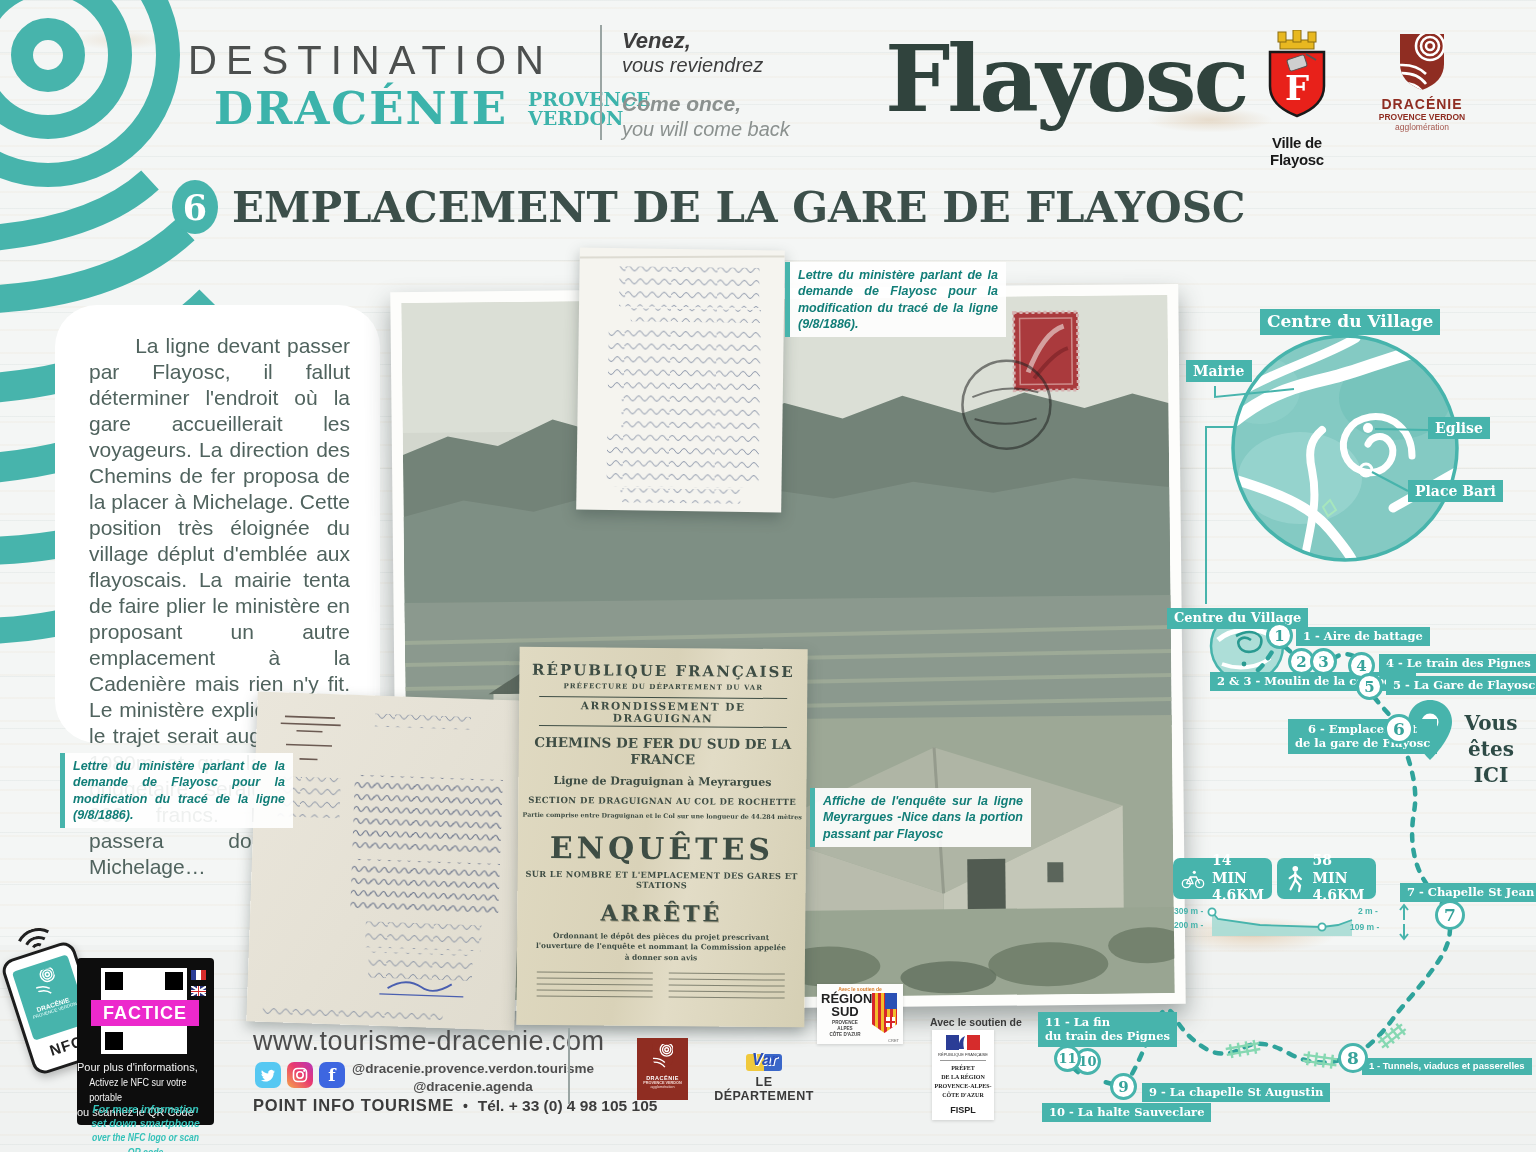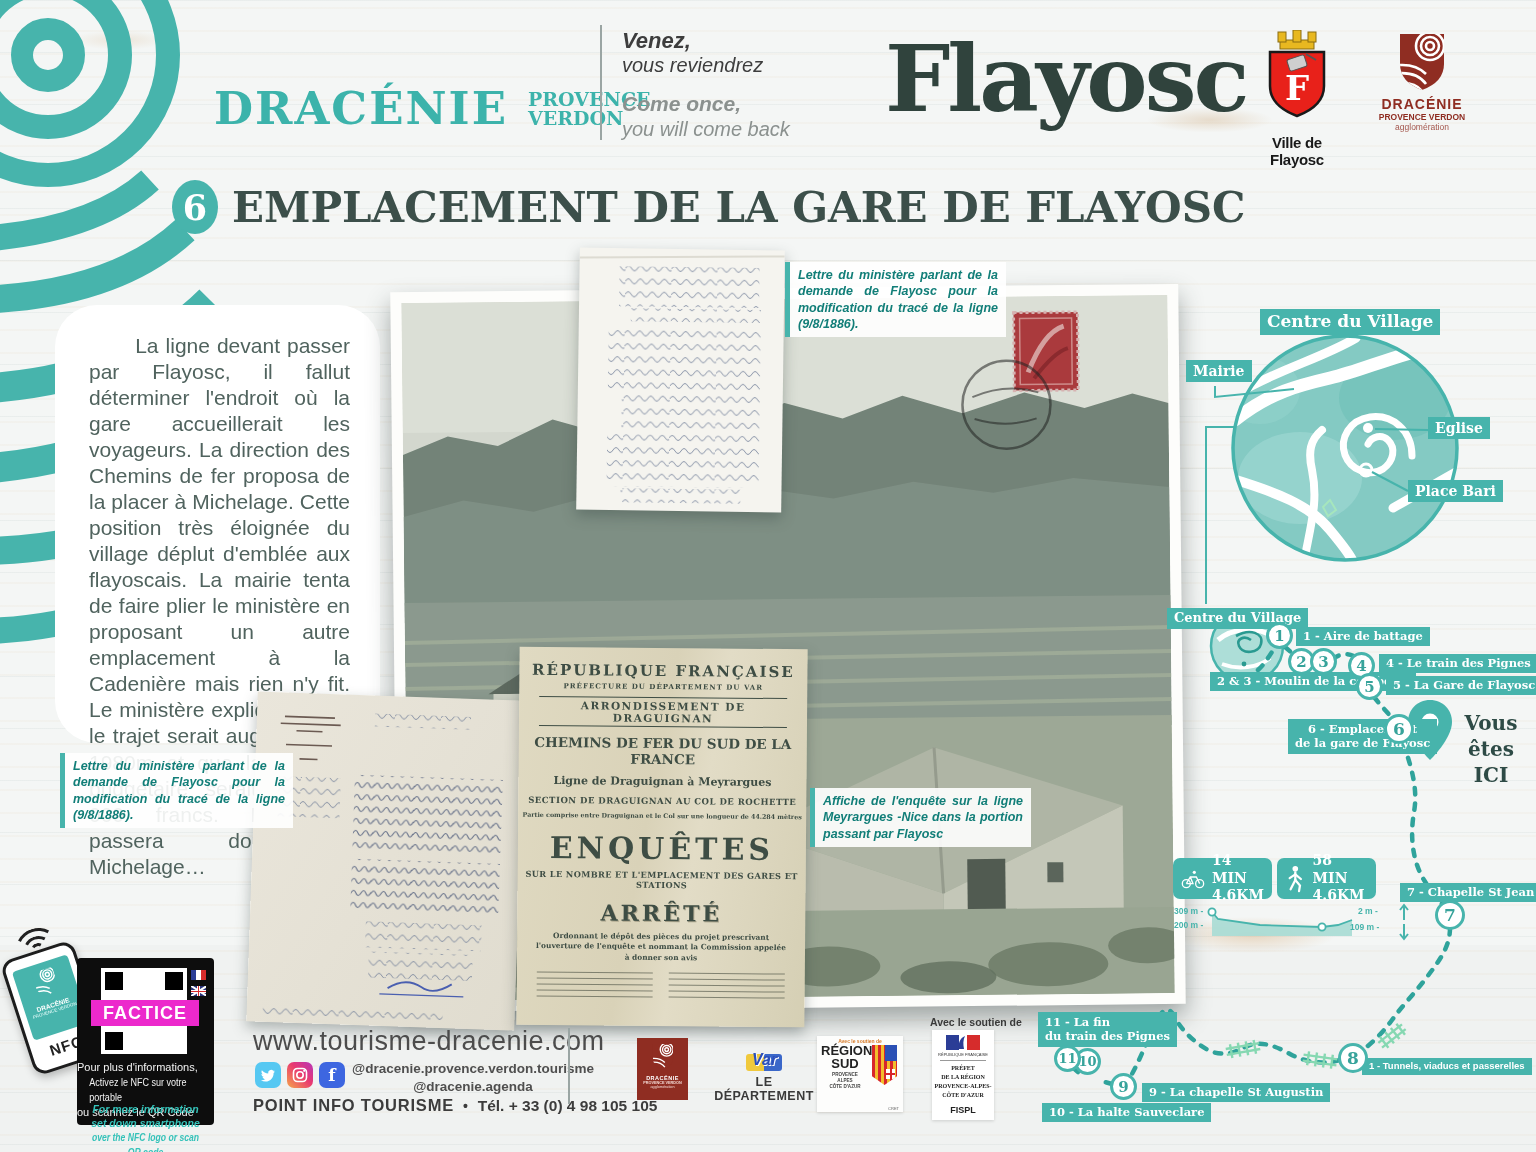--- a/index.html
+++ b/index.html
@@ -85,20 +85,21 @@
       <circle cx="48" cy="55" r="120" stroke-width="24"></circle>
       <path d="M-40 240 Q 90 235 150 180" stroke-width="26"></path>
       <path d="M-40 300 Q 110 300 185 230" stroke-width="28"></path>
       <path d="M-60 390 Q 120 390 210 300" stroke-width="30"></path>
       <path d="M-60 470 Q 130 470 235 360" stroke-width="30"></path>
       <path d="M-60 550 Q 120 560 220 470" stroke-width="28"></path>
       <path d="M-70 630 Q 90 640 180 570" stroke-width="26"></path>
     </g>
   </svg>
 
+  <div class="abs dest-line1" style="left:188px;top:38px;">DESTINATION</div>
   <div class="abs dest-line2" style="left:214px;top:82px;">DRACÉNIE</div>
   <div class="abs" style="left:528px;top:90px;">
     <div class="dest-sub">PROVENCE</div>
     <div class="dest-sub">VERDON</div>
   </div>
   <div class="abs" style="left:600px;top:25px;width:1.5px;height:115px;background:#9aa5a3;"></div>
 
   <div class="abs tag-fr" style="left:622px;top:28px;">Venez,</div>
   <div class="abs tag-fr2" style="left:622px;top:54px;">vous reviendrez</div>
   <div class="abs tag-en" style="left:622px;top:92px;">Come once,</div>
@@ -585,21 +586,21 @@
     <div style="font-size:3.8px;color:#f3d9d4;">agglomération</div>
   </div>
 
   <div class="abs" style="left:714px;top:1054px;width:100px;text-align:center;">
     <div style="position:relative;display:inline-block;width:36px;height:17px;background:linear-gradient(90deg,#f0c93c 0 50%,#3a67c9 50%);border-radius:3px;">
       <span style="position:absolute;left:6px;top:-3px;color:#2b4fbb;font-weight:bold;font-style:italic;font-size:16px;text-shadow:1px 1px 0 #fff;">Var</span>
     </div>
     <div class="plab" style="font-size:12.5px;letter-spacing:.5px;">LE DÉPARTEMENT</div>
   </div>
 
-  <div class="abs" style="left:817px;top:1036px;width:86px;height:76px;background:#fdfdfc;box-shadow:0 1px 3px rgba(0,0,0,.15);">
+  <div class="abs" style="left:817px;top:984px;width:86px;height:60px;background:#fdfdfc;box-shadow:0 1px 3px rgba(0,0,0,.15);">
     <div style="font-size:5px;color:#d77b28;text-align:center;font-weight:bold;margin-top:2px;">Avec le soutien de</div>
     <div class="abs" style="left:4px;top:8px;width:48px;text-align:center;">
       <div style="font-size:13px;font-weight:900;color:#222;line-height:1;">RÉGION</div>
       <div style="font-size:13px;font-weight:900;color:#222;line-height:1;">SUD</div>
       <div style="font-size:4.6px;font-weight:bold;color:#444;line-height:1.3;margin-top:2px;">
         <div>PROVENCE</div>
         <div>ALPES</div>
         <div>CÔTE D'AZUR</div>
       </div>
     </div>

